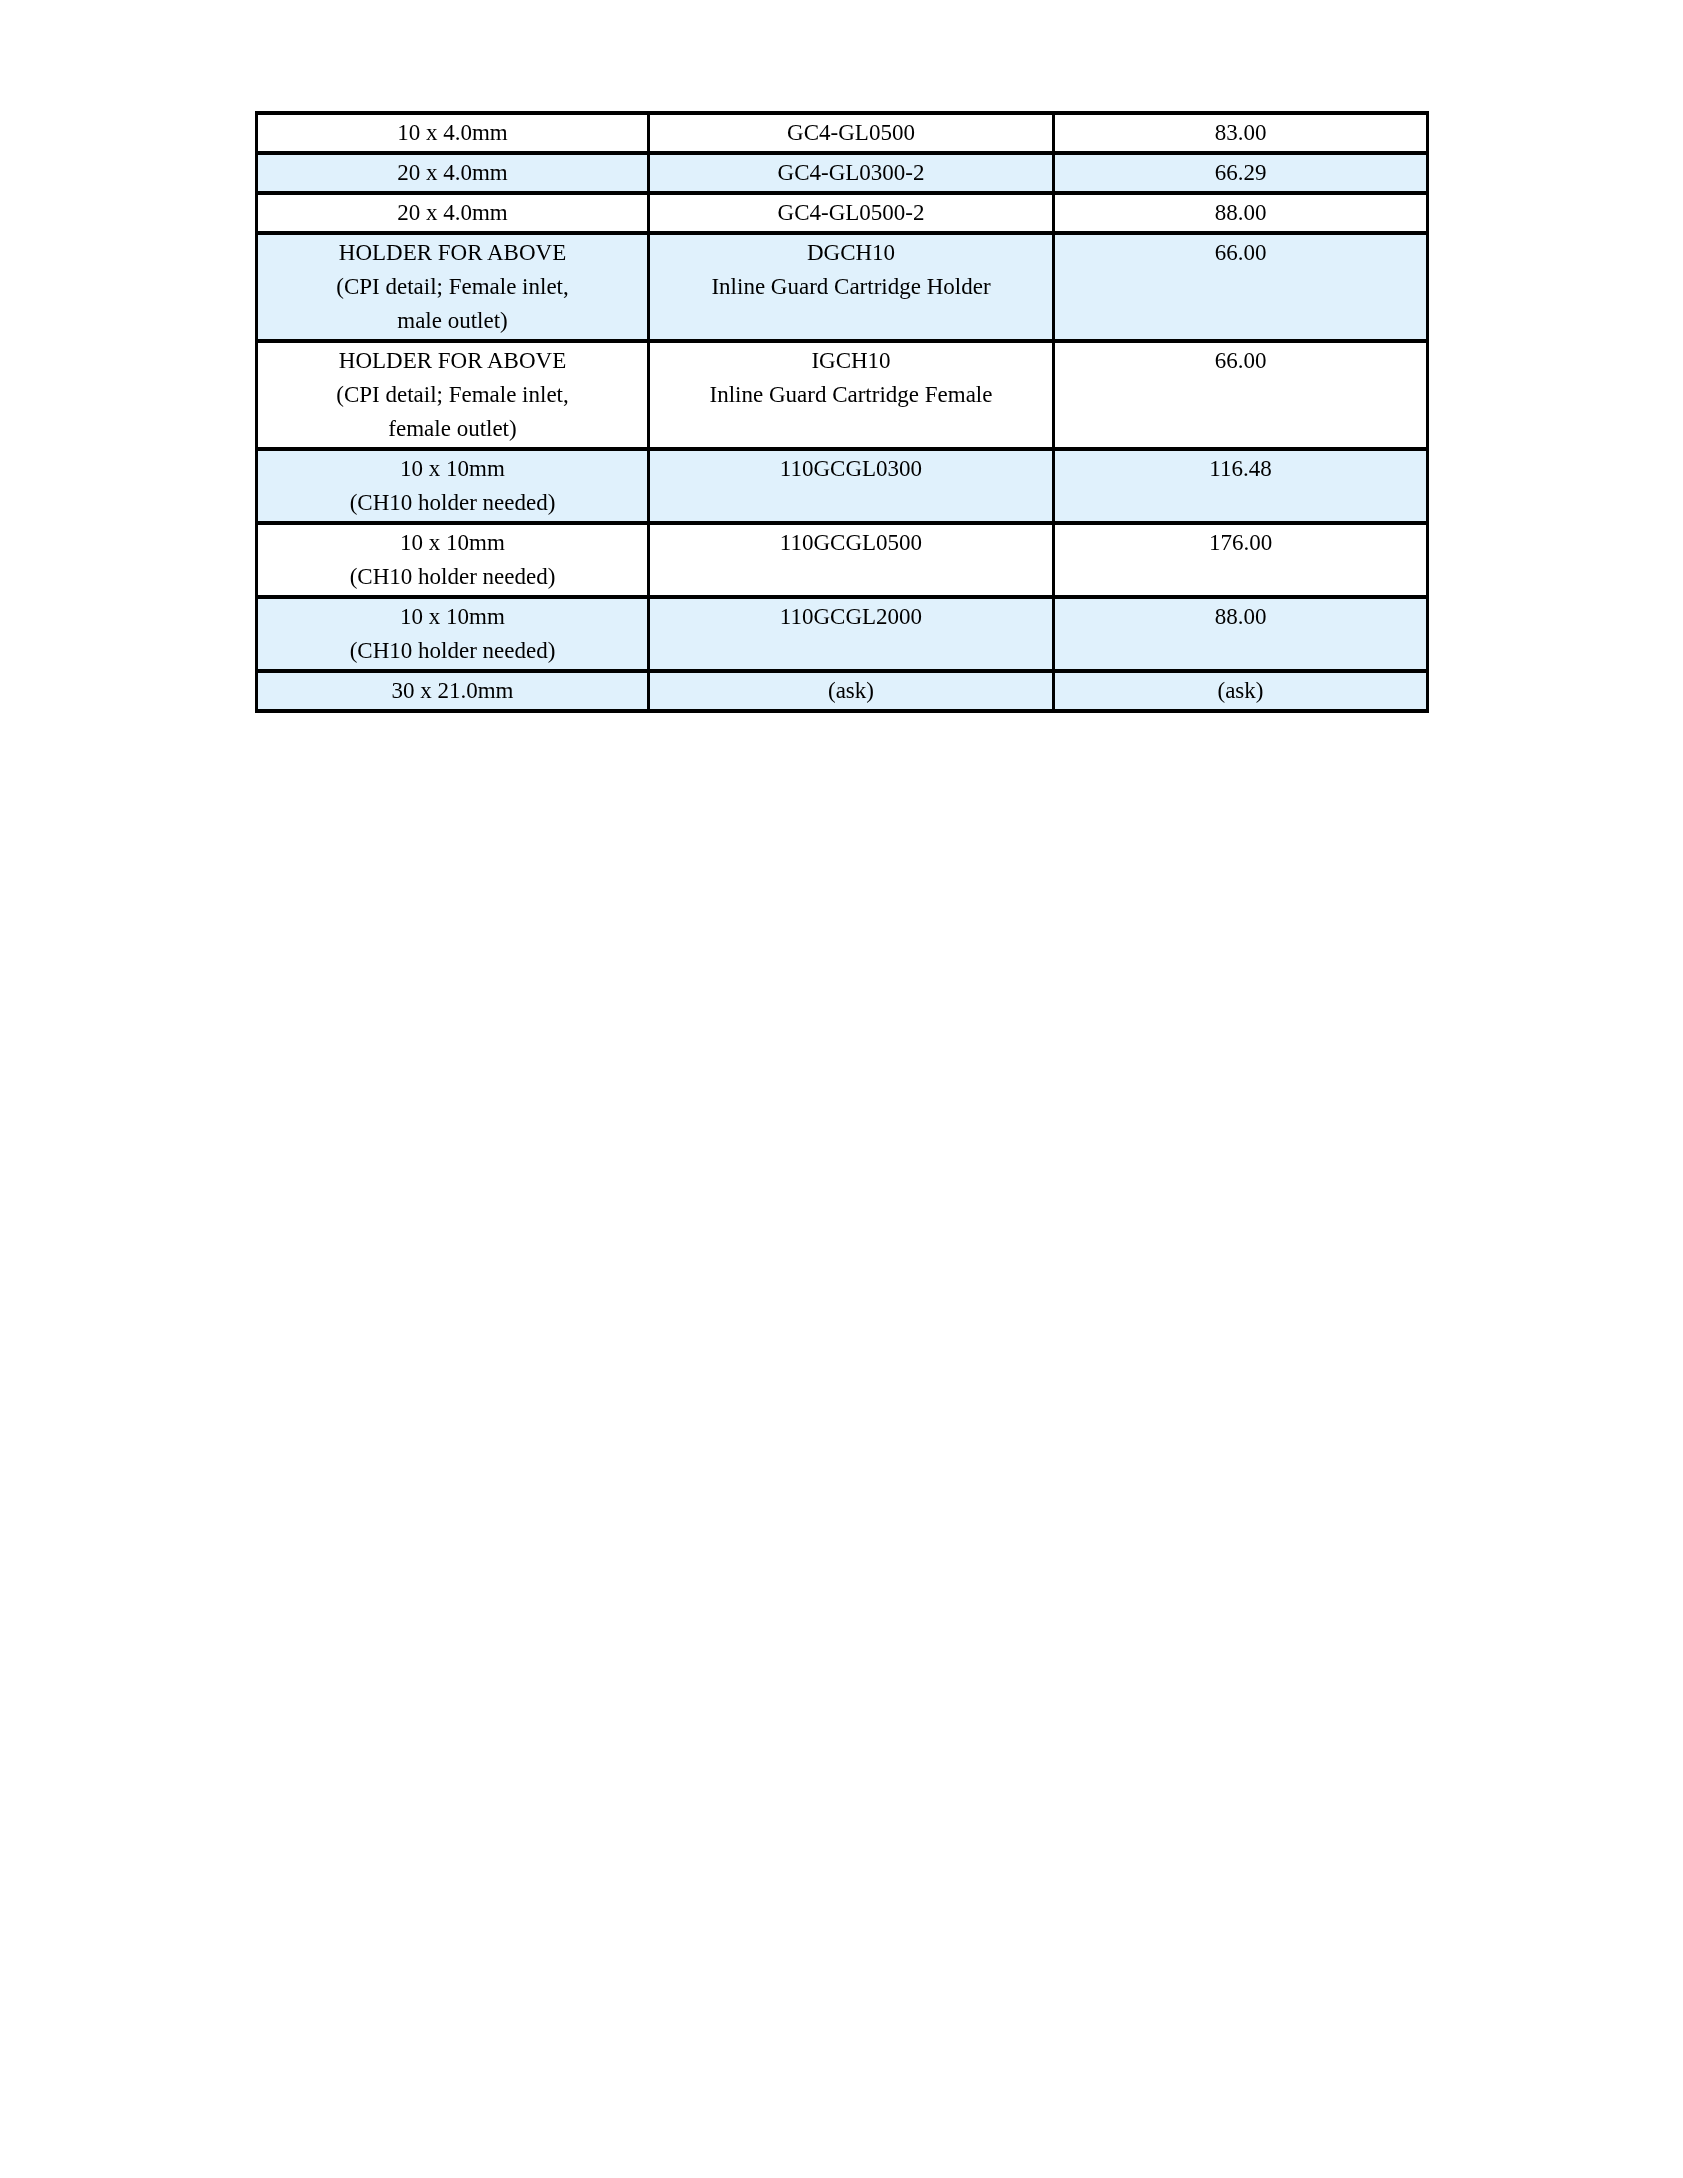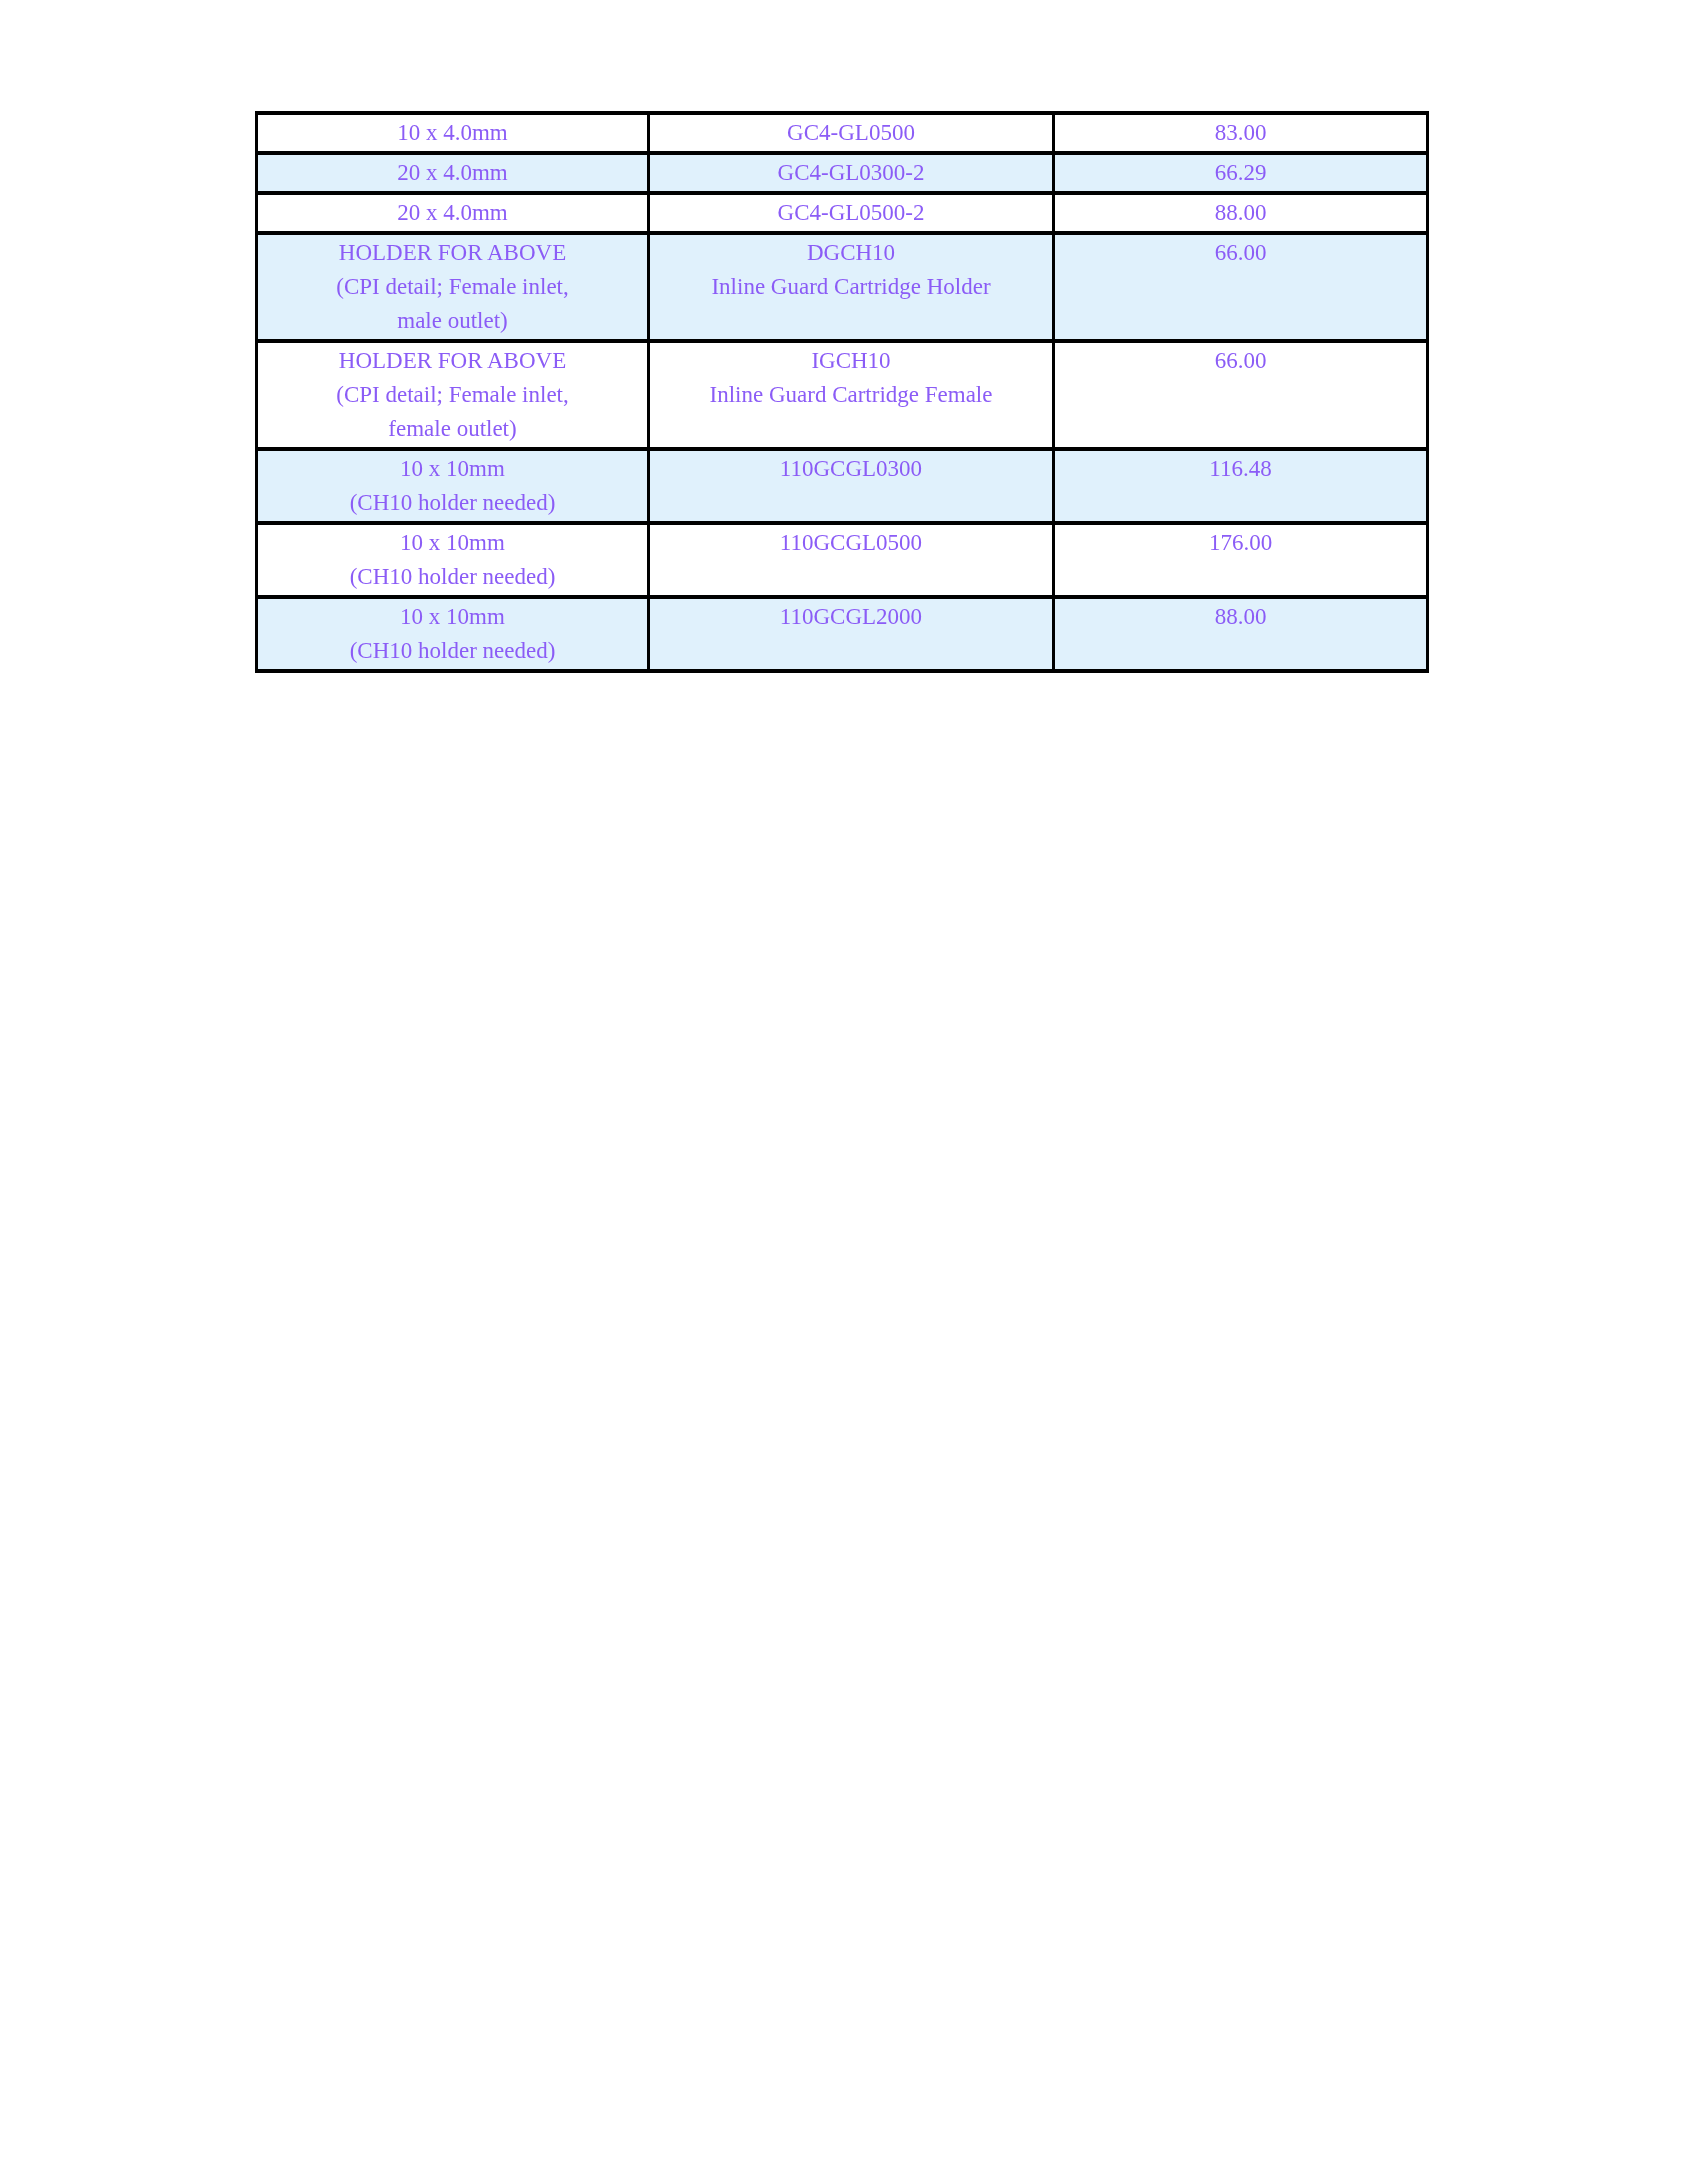--- a/index.html
+++ b/index.html
@@ -6,21 +6,21 @@
     margin: 0;
     padding: 0;
     background: #ffffff;
   }
   .page {
     position: relative;
     width: 1683px;
     height: 1946px;
     background: #ffffff;
     font-family: "Liberation Serif", serif;
-    color: #8b5cf6;
+    color: #000000;
   }
   table.pricing {
     position: absolute;
     left: 255px;
     top: 111px;
     width: 1171px;
     border-collapse: collapse;
     table-layout: fixed;
   }
   table.pricing td {
@@ -145,16 +145,27 @@
             <div class="line">10 x 10mm</div>
             <div class="line">(CH10 holder needed)</div>
           </td>
           <td>
             <div class="line">110GCGL2000</div>
           </td>
           <td>
             <div class="line">88.00</div>
           </td>
         </tr>
+        <tr class="shade-blue">
+          <td>
+            <div class="line">30 x 21.0mm</div>
+          </td>
+          <td>
+            <div class="line">(ask)</div>
+          </td>
+          <td>
+            <div class="line">(ask)</div>
+          </td>
+        </tr>
       </tbody>
   </table>
 </div>
 
 
 </body></html>

